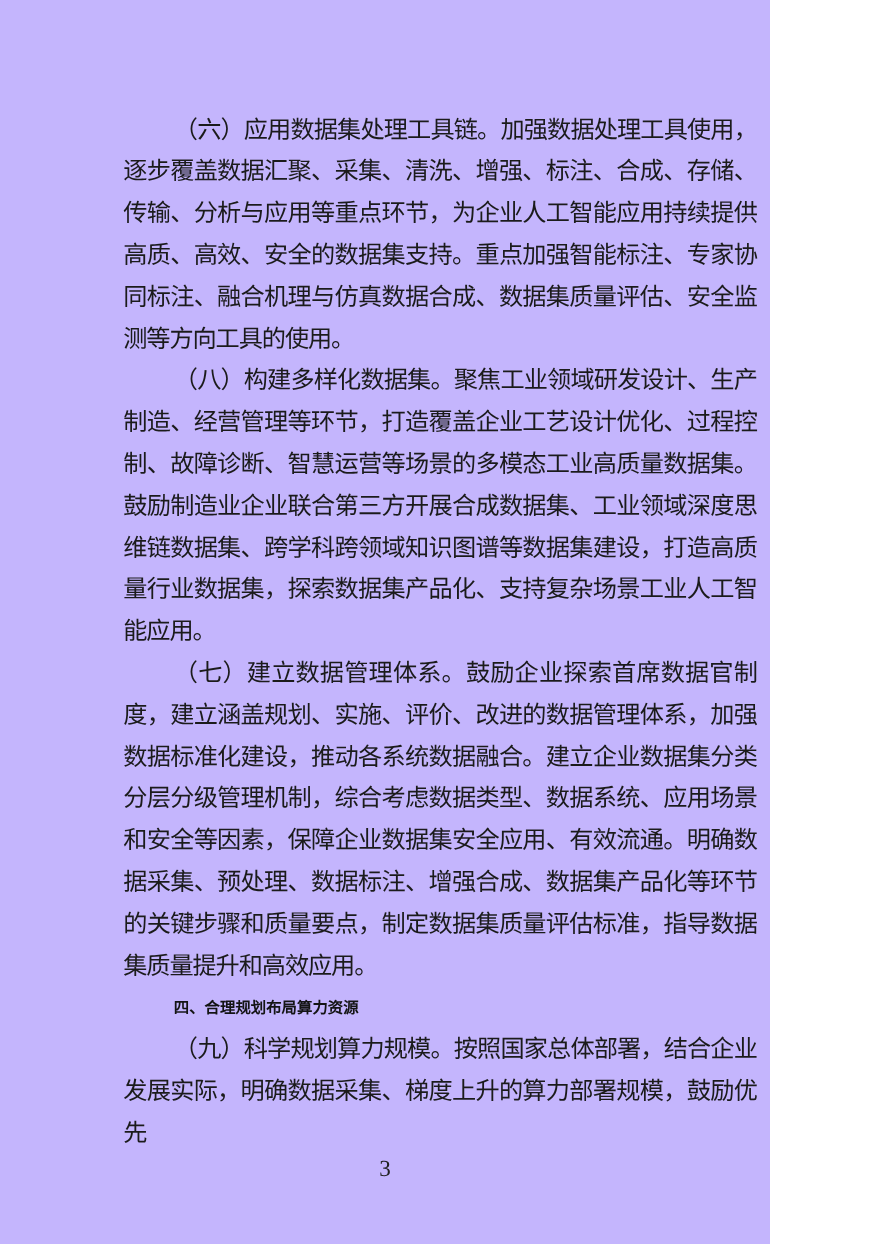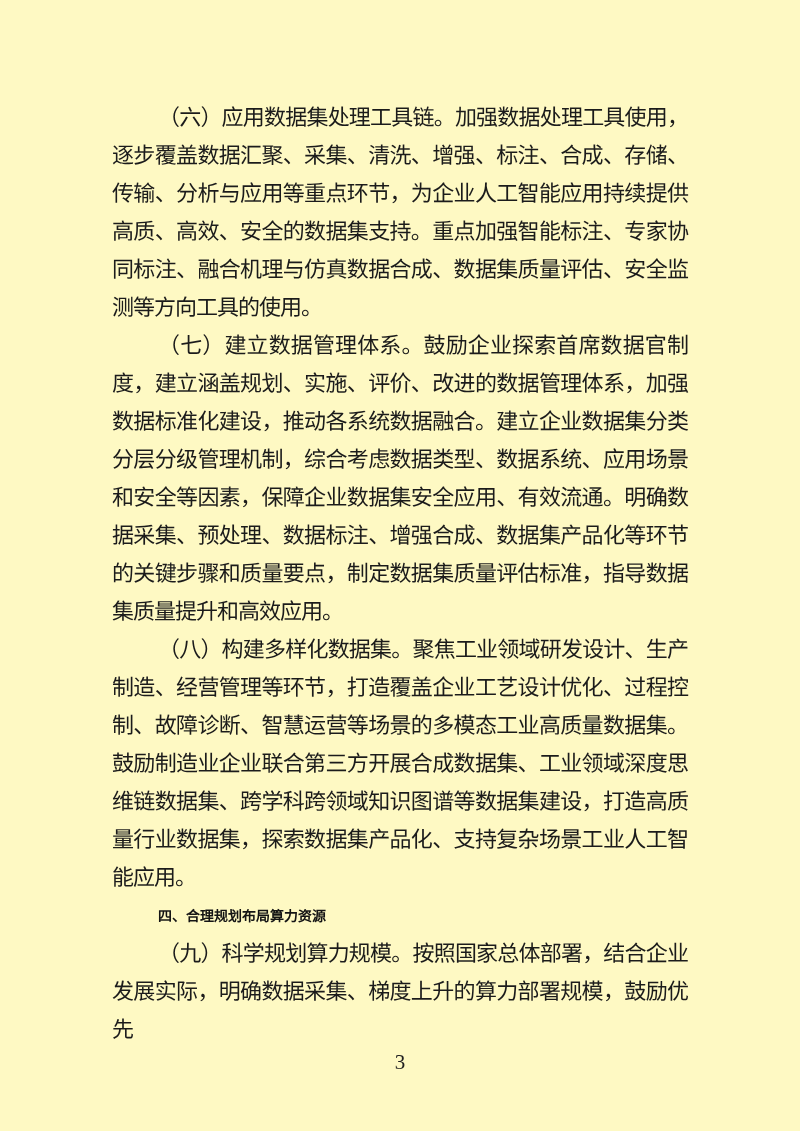--- a/index.html
+++ b/index.html
@@ -2,23 +2,23 @@
 <html lang="zh-CN"><head>
 <meta charset="utf-8">
 <style>
   html, body {
     margin: 0;
     padding: 0;
     background: #ffffff;
   }
   .page {
     position: relative;
-    width: 800px;
+    width: 700px;
     height: 1131px;
-    background: #fef9c3;
+    background: #c4b5fd;
     overflow: hidden;
     font-family: "Liberation Serif", serif;
     color: #1b1b1b;
   }
   .content {
     position: absolute;
     left: 112px;
     top: 99px;
     width: 576px;
   }
@@ -53,19 +53,19 @@
     color: #222222;
     font-family: "Liberation Serif", serif;
   }
 </style>
 </head>
 <body>
 
 <div class="page">
   <div class="content">
     <p class="para">（六）应用数据集处理工具链。加强数据处理工具使用，逐步覆盖数据汇聚、采集、清洗、增强、标注、合成、存储、传输、分析与应用等重点环节，为企业人工智能应用持续提供高质、高效、安全的数据集支持。重点加强智能标注、专家协同标注、融合机理与仿真数据合成、数据集质量评估、安全监测等方向工具的使用。</p>
+    <p class="para">（八）构建多样化数据集。聚焦工业领域研发设计、生产制造、经营管理等环节，打造覆盖企业工艺设计优化、过程控制、故障诊断、智慧运营等场景的多模态工业高质量数据集。鼓励制造业企业联合第三方开展合成数据集、工业领域深度思维链数据集、跨学科跨领域知识图谱等数据集建设，打造高质量行业数据集，探索数据集产品化、支持复杂场景工业人工智能应用。</p>
     <p class="para">（七）建立数据管理体系。鼓励企业探索首席数据官制度，建立涵盖规划、实施、评价、改进的数据管理体系，加强数据标准化建设，推动各系统数据融合。建立企业数据集分类分层分级管理机制，综合考虑数据类型、数据系统、应用场景和安全等因素，保障企业数据集安全应用、有效流通。明确数据采集、预处理、数据标注、增强合成、数据集产品化等环节的关键步骤和质量要点，制定数据集质量评估标准，指导数据集质量提升和高效应用。</p>
-    <p class="para">（八）构建多样化数据集。聚焦工业领域研发设计、生产制造、经营管理等环节，打造覆盖企业工艺设计优化、过程控制、故障诊断、智慧运营等场景的多模态工业高质量数据集。鼓励制造业企业联合第三方开展合成数据集、工业领域深度思维链数据集、跨学科跨领域知识图谱等数据集建设，打造高质量行业数据集，探索数据集产品化、支持复杂场景工业人工智能应用。</p>
     <h2 class="section-heading">四、合理规划布局算力资源</h2>
     <p class="para">（九）科学规划算力规模。按照国家总体部署，结合企业发展实际，明确数据采集、梯度上升的算力部署规模，鼓励优先</p>
   </div>
   <div class="page-number">3</div>
 </div>
 
 </body></html>

